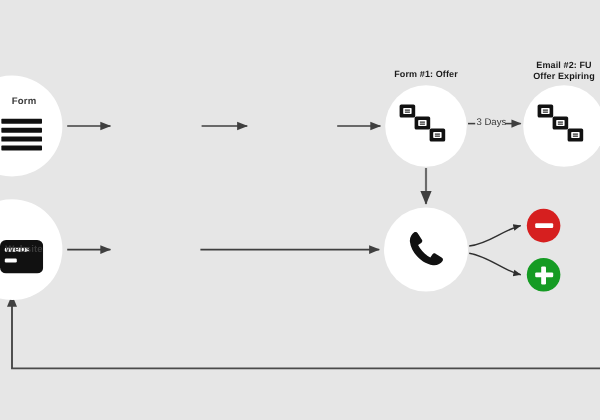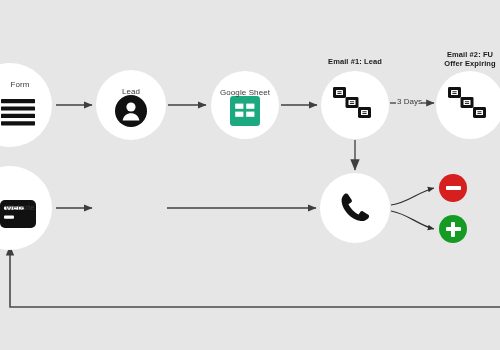--- a/index.html
+++ b/index.html
@@ -41,20 +41,21 @@
     transform: translateX(-50%);
     white-space: nowrap;
     color: #3a3a3a;
     font-size: 8px;
     letter-spacing: 0.1px;
     text-align: center;
     line-height: 1.15;
   }
   .node-label.inside {
     top: 17px;
+    font-weight: bold;
   }
   .node-label.above {
     font-weight: bold;
     color: #1a1a1a;
     font-size: 7.5px;
   }
   .icon-wrap {
     display: flex;
     align-items: center;
     justify-content: center;
@@ -114,43 +115,21 @@
     <span class="icon-wrap">
       <svg width="34" height="30" viewBox="0 0 34 30" style="margin-left:16px;margin-top:14px;">
         <rect x="0" y="2" width="34" height="4.2" rx="0.6" fill="#111111"></rect>
         <rect x="0" y="9.4" width="34" height="4.2" rx="0.6" fill="#111111"></rect>
         <rect x="0" y="16.8" width="34" height="4.2" rx="0.6" fill="#111111"></rect>
         <rect x="0" y="24.2" width="34" height="4.2" rx="0.6" fill="#111111"></rect>
       </svg>
     </span>
   </div>
 
-  <div class="node" style="left:96px; top:70px; width:70px; height:70px;">
-    <span class="node-label inside">Lead</span>
-    <span class="icon-wrap" style="margin-top:12px;">
-      <svg width="34" height="34" viewBox="0 0 34 34">
-        <circle cx="17" cy="17" r="16" fill="#111111"></circle>
-        <circle cx="17" cy="13" r="4.6" fill="#ffffff"></circle>
-        <path d="M8.6,26.4 C9.6,21.4 13,19.2 17,19.2 C21,19.2 24.4,21.4 25.4,26.4 Z" fill="#ffffff"></path>
-      </svg>
-    </span>
-  </div>
-
-  <div class="node" style="left:211px; top:71px; width:68px; height:68px;">
-    <span class="node-label inside">Google Sheet</span>
-    <span class="icon-wrap" style="margin-top:12px;">
-      <svg width="30" height="30" viewBox="0 0 30 30">
-        <rect x="0" y="0" width="30" height="30" rx="3.2" fill="#1da97f"></rect>
-        <rect x="5.2" y="7.6" width="8.2" height="5.2" fill="#ffffff"></rect>
-        <rect x="16.2" y="7.6" width="8.2" height="5.2" fill="#ffffff"></rect>
-        <rect x="5.2" y="15.6" width="8.2" height="5.2" fill="#ffffff"></rect>
-        <rect x="16.2" y="15.6" width="8.2" height="5.2" fill="#ffffff"></rect>
-      </svg>
-    </span>
-  </div>
+
 
   <div class="node" style="left:321px; top:71px; width:68px; height:68px;">
     <span class="icon-wrap">
       <svg width="50" height="44" viewBox="0 0 50 44">
         <g fill="#111111">
           <rect x="3" y="4" width="13" height="11" rx="1.4"></rect>
           <rect x="15.5" y="14" width="13" height="11" rx="1.4"></rect>
           <rect x="28" y="24" width="13" height="11" rx="1.4"></rect>
         </g>
         <g fill="#ffffff">
@@ -162,21 +141,21 @@
           <rect x="7.4" y="8.3" width="4.2" height="0.9"></rect>
           <rect x="7.4" y="10" width="4.2" height="0.9"></rect>
           <rect x="19.9" y="18.3" width="4.2" height="0.9"></rect>
           <rect x="19.9" y="20" width="4.2" height="0.9"></rect>
           <rect x="32.4" y="28.3" width="4.2" height="0.9"></rect>
           <rect x="32.4" y="30" width="4.2" height="0.9"></rect>
         </g>
       </svg>
     </span>
   </div>
-  <span class="node-label above" style="left:355px; top:58px;">Email #1: Lead</span>
+  <span class="node-label above" style="left:355px; top:58px;">Form #1: Offer</span>
 
   <div class="node" style="left:436px; top:71px; width:68px; height:68px;">
     <span class="icon-wrap">
       <svg width="50" height="44" viewBox="0 0 50 44">
         <g fill="#111111">
           <rect x="3" y="4" width="13" height="11" rx="1.4"></rect>
           <rect x="15.5" y="14" width="13" height="11" rx="1.4"></rect>
           <rect x="28" y="24" width="13" height="11" rx="1.4"></rect>
         </g>
         <g fill="#ffffff">

